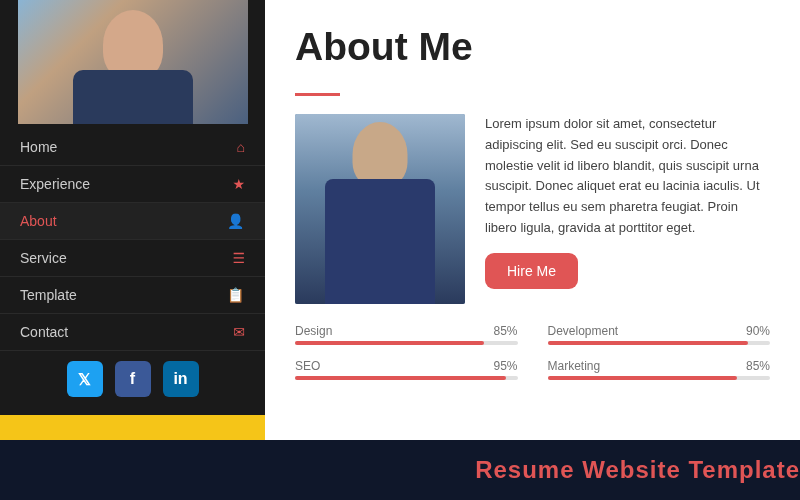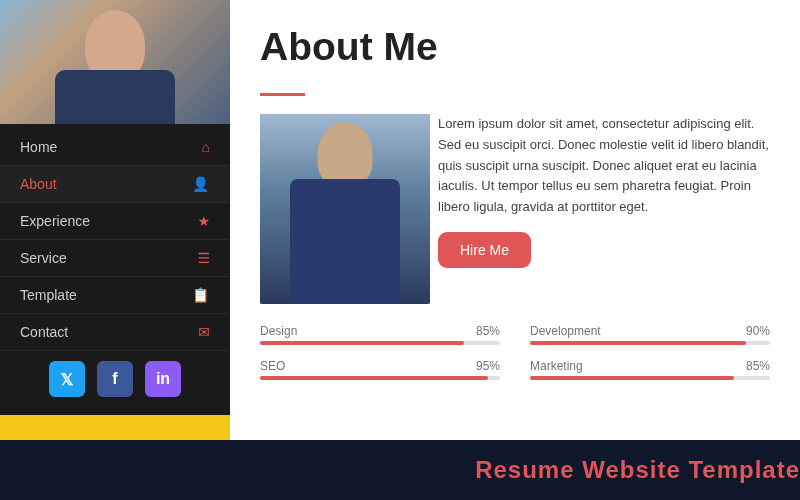--- a/index.html
+++ b/index.html
@@ -19,21 +19,21 @@
     }
 
     .main-area {
       display: flex;
       flex: 1;
       height: 415px;
     }
 
     
     .sidebar {
-      width: 230px;
+      width: 265px;
       background: #1a1a1a;
       display: flex;
       flex-direction: column;
       align-items: center;
       flex-shrink: 0;
       height: 415px;
     }
 
     .sidebar-photo {
       width: 230px;
@@ -120,21 +120,21 @@
       align-items: center;
       justify-content: center;
       color: white;
       font-size: 16px;
       font-weight: bold;
       cursor: pointer;
     }
 
     .social-btn.twitter { background: #1da1f2; }
     .social-btn.facebook { background: #3b5998; }
-    .social-btn.linkedin { background: #8b5cf6; }
+    .social-btn.linkedin { background: #0369a1; }
 
     
     .main-content {
       flex: 1;
       background: white;
       padding: 25px 30px;
       overflow: hidden;
     }
 
     .section-title {
@@ -146,21 +146,21 @@
 
     .title-underline {
       width: 45px;
       height: 3px;
       background: #e05555;
       margin-bottom: 18px;
     }
 
     .about-top {
       display: flex;
-      gap: 8px;
+      gap: 20px;
       margin-bottom: 20px;
     }
 
     .about-photo {
       width: 170px;
       height: 190px;
       flex-shrink: 0;
       overflow: hidden;
       background: #7090b0;
       position: relative;
@@ -278,27 +278,27 @@
     <div class="sidebar">
       <div class="sidebar-photo">
         <div class="person-silhouette"></div>
       </div>
 
       <nav class="nav-menu">
         <div class="nav-item">
           <span>Home</span>
           <span class="nav-icon">⌂</span>
         </div>
+        <div class="nav-item">
+          <span>Experience</span>
+          <span class="nav-icon">★</span>
+        </div>
         <div class="nav-item active">
           <span>About</span>
           <span class="nav-icon">👤</span>
-        </div>
-        <div class="nav-item">
-          <span>Experience</span>
-          <span class="nav-icon">★</span>
         </div>
         <div class="nav-item">
           <span>Service</span>
           <span class="nav-icon">☰</span>
         </div>
         <div class="nav-item">
           <span>Template</span>
           <span class="nav-icon">📋</span>
         </div>
         <div class="nav-item">

